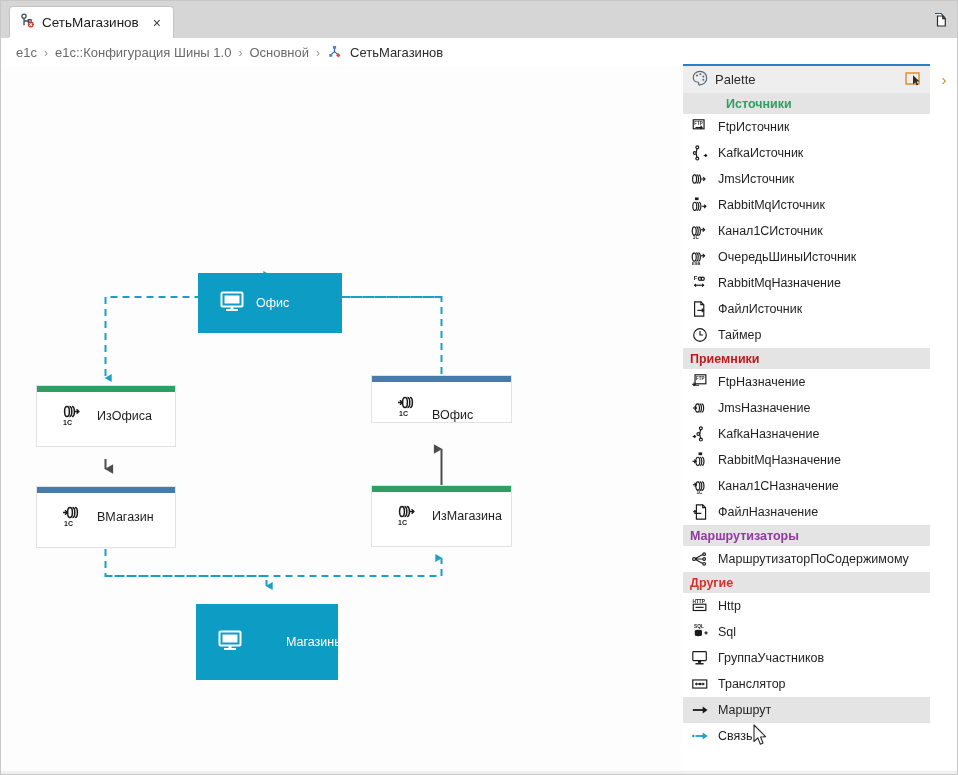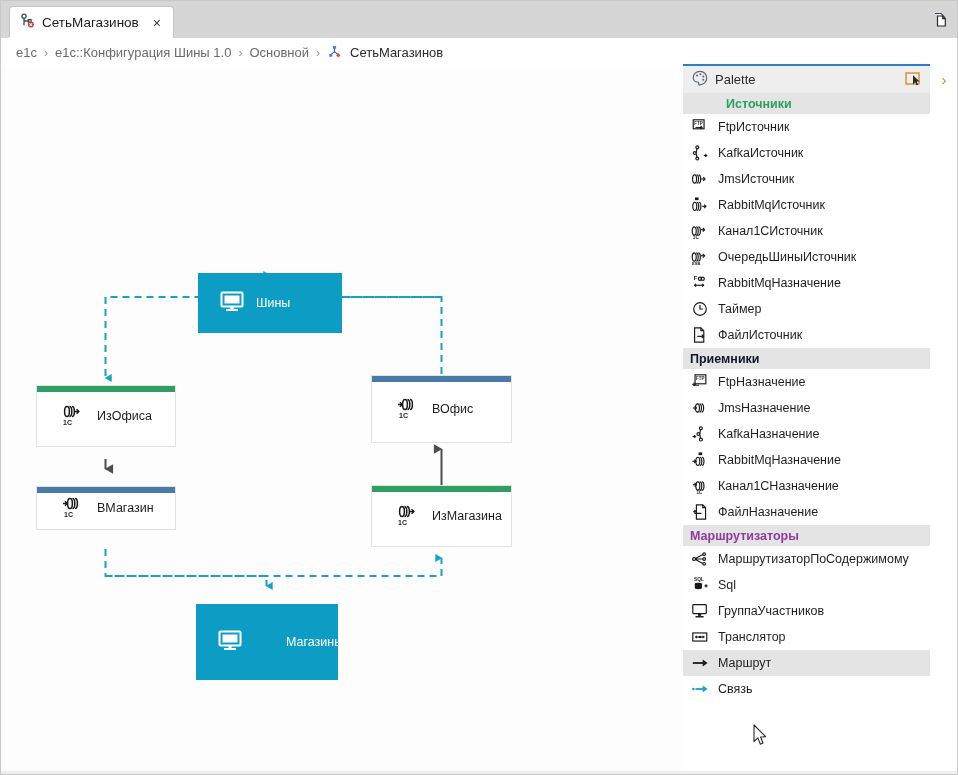--- a/index.html
+++ b/index.html
@@ -172,58 +172,58 @@
 
     <div class="node node-proc" style="left:197px;top:206px;width:144px;height:60px;">
       <span class="ic">
         <svg width="24" height="22" viewBox="0 0 24 22">
           <rect x="1.5" y="1.5" width="21" height="14" rx="1" fill="none" stroke="#fff" stroke-width="2"></rect>
           <rect x="4.5" y="4.5" width="15" height="8" fill="#fff"></rect>
           <rect x="10.5" y="15.5" width="3" height="3" fill="#fff"></rect>
           <rect x="6" y="18" width="12" height="2" fill="#fff"></rect>
         </svg>
       </span>
-      <span class="nlabel">Шины</span>
+      <span class="nlabel">Офис</span>
     </div>
 
     <div class="node node-ch" style="left:35px;top:318px;width:140px;height:62px;">
       <span class="bar bar-src"></span>
       <span class="ic">
         <svg width="26" height="26" viewBox="0 0 26 26">
           <g stroke="#1a1a1a" stroke-width="1.5" fill="none">
             <ellipse cx="8" cy="9.5" rx="2.4" ry="5"></ellipse>
             <path d="M10.4 4.5 a2.4 5 0 0 1 0 10"></path>
             <path d="M13 4.5 a2.4 5 0 0 1 0 10"></path>
             <path d="M15.4 9.5 h4.2"></path>
             <path d="M17.6 7.3 l2.2 2.2 l-2.2 2.2"></path>
           </g>
           <text x="4" y="22.5" font-size="7" font-weight="bold" font-family="Liberation Sans, sans-serif" fill="#1a1a1a">1C</text>
         </svg>
       </span>
       <span class="nlabel">ИзОфиса</span>
     </div>
 
-    <div class="node node-ch" style="left:35px;top:419px;width:140px;height:44px;">
+    <div class="node node-ch" style="left:35px;top:419px;width:140px;height:62px;">
       <span class="bar bar-dst"></span>
       <span class="ic">
         <svg width="26" height="26" viewBox="0 0 26 26">
           <g stroke="#1a1a1a" stroke-width="1.5" fill="none">
             <path d="M4 9.5 h4.2"></path>
             <path d="M6 7.3 l2.2 2.2 l-2.2 2.2"></path>
             <ellipse cx="11" cy="9.5" rx="2.4" ry="5"></ellipse>
             <path d="M13.4 4.5 a2.4 5 0 0 1 0 10"></path>
             <path d="M16 4.5 a2.4 5 0 0 1 0 10"></path>
           </g>
           <text x="5" y="22.5" font-size="7" font-weight="bold" font-family="Liberation Sans, sans-serif" fill="#1a1a1a">1C</text>
         </svg>
       </span>
       <span class="nlabel">ВМагазин</span>
     </div>
 
-    <div class="node node-ch" style="left:370px;top:308px;width:141px;height:68px;">
+    <div class="node node-ch" style="left:370px;top:308px;width:141px;height:48px;align-items:flex-end;">
       <span class="bar bar-dst"></span>
       <span class="ic">
         <svg width="26" height="26" viewBox="0 0 26 26">
           <g stroke="#1a1a1a" stroke-width="1.5" fill="none">
             <path d="M4 9.5 h4.2"></path>
             <path d="M6 7.3 l2.2 2.2 l-2.2 2.2"></path>
             <ellipse cx="11" cy="9.5" rx="2.4" ry="5"></ellipse>
             <path d="M13.4 4.5 a2.4 5 0 0 1 0 10"></path>
             <path d="M16 4.5 a2.4 5 0 0 1 0 10"></path>
           </g>
@@ -369,39 +369,39 @@
               <circle cx="13" cy="5.2" r="1.8" stroke="#1a1a1a" stroke-width="1.3" fill="none"></circle>
               <path d="M4 12.5 h10" stroke="#1a1a1a" stroke-width="1.3" fill="none"></path>
               <path d="M5.6 10.9 l-1.6 1.6 l1.6 1.6 M12.4 10.9 l1.6 1.6 l-1.6 1.6" stroke="#1a1a1a" stroke-width="1.3" fill="none"></path>
             </svg>
           </span>
           <span class="it-lb">RabbitMqНазначение</span>
         </div>
         <div class="pal-item">
           <span class="it-ic">
             <svg width="18" height="18" viewBox="0 0 20 20">
-              <circle cx="10" cy="10" r="7" stroke="#1a1a1a" stroke-width="1.3" fill="none"></circle>
-              <path d="M10 5.6 V10 h3.4" stroke="#1a1a1a" stroke-width="1.3" fill="none"></path>
-            </svg>
-          </span>
-          <span class="it-lb">Таймер</span>
-        </div>
-        <div class="pal-item">
-          <span class="it-ic">
-            <svg width="18" height="18" viewBox="0 0 20 20">
               <path d="M4 2 h7 l3.2 3.2 V18 H4 z" stroke="#1a1a1a" stroke-width="1.3" fill="none"></path>
               <path d="M11 2 v3.2 h3.2" stroke="#1a1a1a" stroke-width="1.3" fill="none"></path>
               <path d="M7 11.5 h7" stroke="#1a1a1a" stroke-width="1.3" fill="none"></path>
               <path d="M12 9.6 l2 1.9 l-2 1.9" stroke="#1a1a1a" stroke-width="1.3" fill="none"></path>
             </svg>
           </span>
           <span class="it-lb">ФайлИсточник</span>
         </div>
+        <div class="pal-item">
+          <span class="it-ic">
+            <svg width="18" height="18" viewBox="0 0 20 20">
+              <circle cx="10" cy="10" r="7" stroke="#1a1a1a" stroke-width="1.3" fill="none"></circle>
+              <path d="M10 5.6 V10 h3.4" stroke="#1a1a1a" stroke-width="1.3" fill="none"></path>
+            </svg>
+          </span>
+          <span class="it-lb">Таймер</span>
+        </div>
         <div class="pal-group">
-          <span style="color: #0f172a;">Приемники</span>
+          <span style="color: #b91c1c;">Приемники</span>
         </div>
         <div class="pal-item">
           <span class="it-ic">
             <svg width="18" height="18" viewBox="0 0 20 20">
               <rect x="4.5" y="2" width="12" height="10" stroke="#1a1a1a" stroke-width="1.3" fill="none"></rect>
               <text x="5.6" y="7.4" font-size="5" font-weight="bold" font-family="Liberation Sans, sans-serif" fill="#1a1a1a">FTP</text>
               <path d="M9 13.6 H3.4 V10.6" stroke="#1a1a1a" stroke-width="1.3" fill="none"></path>
               <path d="M1.6 12 l1.8 1.8 l1.8 -1.8" stroke="#1a1a1a" stroke-width="1.3" fill="none"></path>
             </svg>
           </span>
@@ -477,20 +477,33 @@
             <svg width="18" height="18" viewBox="0 0 20 20">
               <circle cx="3.4" cy="10" r="1.6" stroke="#1a1a1a" stroke-width="1.3" fill="none"></circle>
               <circle cx="14.6" cy="4.6" r="1.5" stroke="#1a1a1a" stroke-width="1.3" fill="none"></circle>
               <circle cx="14.6" cy="10" r="1.5" stroke="#1a1a1a" stroke-width="1.3" fill="none"></circle>
               <circle cx="14.6" cy="15.4" r="1.5" stroke="#1a1a1a" stroke-width="1.3" fill="none"></circle>
               <path d="M5 9.4 L13.1 5.1 M5 10 H13.1 M5 10.6 L13.1 14.9" stroke="#1a1a1a" stroke-width="1.3" fill="none"></path>
             </svg>
           </span>
           <span class="it-lb">МаршрутизаторПоСодержимому</span>
         </div>
+        <div class="pal-group">
+          <span style="color: rgb(208, 52, 44);">Другие</span>
+        </div>
+        <div class="pal-item">
+          <span class="it-ic">
+            <svg width="18" height="18" viewBox="0 0 20 20">
+              <text x="1.6" y="6.6" font-size="5.3" font-weight="bold" font-family="Liberation Sans, sans-serif" fill="#1a1a1a">HTTP</text>
+              <rect x="2.5" y="8" width="14" height="7" stroke="#1a1a1a" stroke-width="1.3" fill="none"></rect>
+              <path d="M5 11.5 h9" stroke="#1a1a1a" stroke-width="1.3" fill="none"></path>
+            </svg>
+          </span>
+          <span class="it-lb">Http</span>
+        </div>
         <div class="pal-item">
           <span class="it-ic">
             <svg width="18" height="18" viewBox="0 0 20 20">
               <text x="3.4" y="5.6" font-size="5.3" font-weight="bold" font-family="Liberation Sans, sans-serif" fill="#1a1a1a">SQL</text>
               <ellipse cx="8.2" cy="9" rx="4" ry="1.6" fill="#1a1a1a"></ellipse>
               <path d="M4.2 9 v4 a4 1.6 0 0 0 8 0 v-4" fill="#1a1a1a"></path>
               <path d="M15 11 h3.4 M16.7 9.3 v3.4" stroke="#1a1a1a" stroke-width="1.3" fill="none"></path>
             </svg>
           </span>
           <span class="it-lb">Sql</span>

